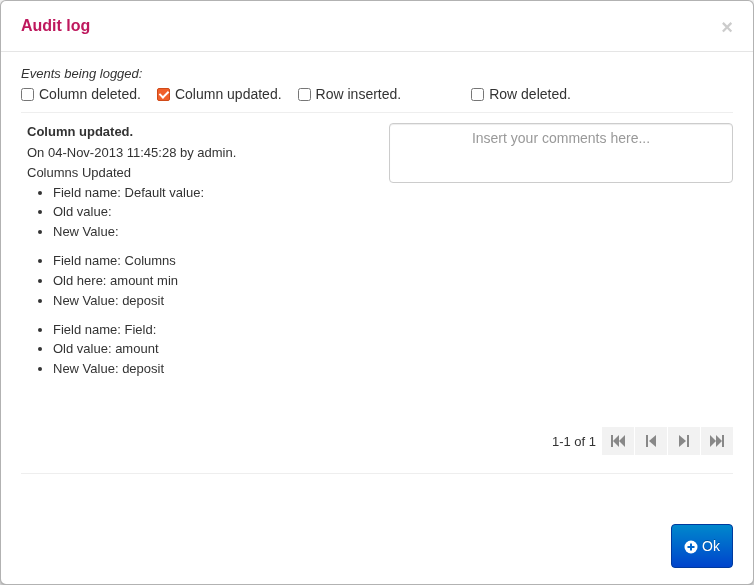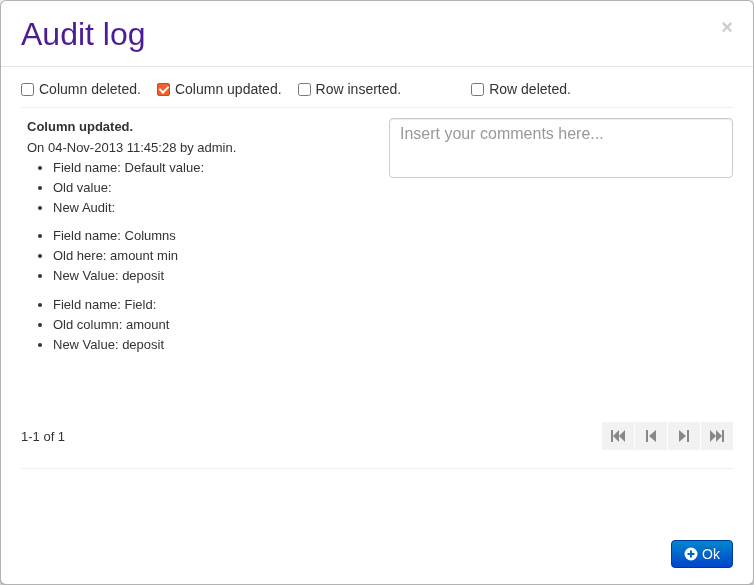--- a/index.html
+++ b/index.html
@@ -23,23 +23,23 @@
       background: #fff;
     }
     .modal-header {
       padding: 16px 20px 14px 20px;
       border-bottom: 1px solid #e5e5e5;
       display: flex;
       justify-content: space-between;
       align-items: flex-start;
     }
     .modal-title {
-      font-size: 32px;
-      font-weight: normal;
-      color: #4c1d95;
+      font-size: 16px;
+      font-weight: bold;
+      color: #be185d;
       line-height: 1.1;
     }
     .close-btn {
       font-size: 20px;
       color: #ccc;
       background: none;
       border: none;
       cursor: pointer;
       font-weight: bold;
       line-height: 1;
@@ -118,31 +118,32 @@
     }
     .comment-pane {
       flex: 1 1 auto;
     }
     .comment-box {
       width: 100%;
       height: 60px;
       border: 1px solid #ccc;
       border-radius: 4px;
       padding: 6px 10px;
-      font-size: 16px;
+      font-size: 14px;
       font-family: inherit;
       resize: none;
       color: #be185d;
       box-shadow: inset 0 1px 1px rgba(0,0,0,.075);
+      text-align: center;
     }
     .comment-box::placeholder { color: #999; }
     .pager {
       display: flex;
       align-items: center;
-      justify-content: space-between;
+      justify-content: flex-end;
       padding: 14px 0 18px 0;
       border-bottom: 1px solid #eee;
     }
     .pager-info {
       font-size: 13px;
       margin-right: 6px;
     }
     .pager-btns {
       display: inline-flex;
     }
@@ -163,25 +164,25 @@
     .modal-footer {
       padding: 16px 20px;
       text-align: right;
     }
     .btn-ok {
       background: #006dcc;
       background-image: linear-gradient(to bottom, #0088cc, #0044cc);
       color: #fff;
       border: 1px solid #003a9e;
       border-radius: 4px;
-      padding: 5px 12px;
+      padding: 13px 12px;
       font-size: 14px;
       cursor: pointer;
       display: inline-flex;
-      align-items: center;
+      align-items: flex-end;
       gap: 4px;
       text-shadow: 0 -1px 0 rgba(0,0,0,.25);
     }
     .plus-circle {
       width: 14px;
       height: 14px;
       display: inline-block;
     }
     .checked-orange {
       appearance: none;
@@ -211,20 +212,21 @@
 <div class="modal">
 
   <div class="modal-header">
     <h3 class="modal-title">Audit log</h3>
     <button class="close-btn">
       <span>×</span>
     </button>
   </div>
 
   <div class="modal-body">
+    <div class="events-label">Events being logged:</div>
 
     <div class="filters-row">
       <div class="filter-item">
         <input type="checkbox" style="">
         <label>Column deleted.</label>
       </div>
       <div class="filter-item gap-sm">
         <input type="checkbox" class="checked-orange" checked="" style="">
         <label>Column updated.</label>
       </div>
@@ -237,34 +239,35 @@
         <label>Row deleted.</label>
       </div>
     </div>
 
     <div class="scroll-wrap">
       <div class="content-scroll">
         <div class="content-row">
           <div class="log-pane">
             <div class="log-title">Column updated.</div>
             <div class="log-meta">On 04-Nov-2013 11:45:28 by admin.</div>
+            <div class="log-sub">Columns Updated</div>
 
             <ul class="log-list">
               <li>Field name: Default value:</li>
               <li>Old value:</li>
-              <li>New Audit:</li>
+              <li>New Value:</li>
             </ul>
             <ul class="log-list">
               <li>Field name: Columns</li>
               <li>Old here: amount min</li>
               <li>New Value: deposit</li>
             </ul>
             <ul class="log-list">
               <li>Field name: Field:</li>
-              <li>Old column: amount</li>
+              <li>Old value: amount</li>
               <li>New Value: deposit</li>
             </ul>
           </div>
 
           <div class="comment-pane">
             <textarea class="comment-box" placeholder="Insert your comments here..." style=""></textarea>
           </div>
         </div>
       </div>
     </div>

